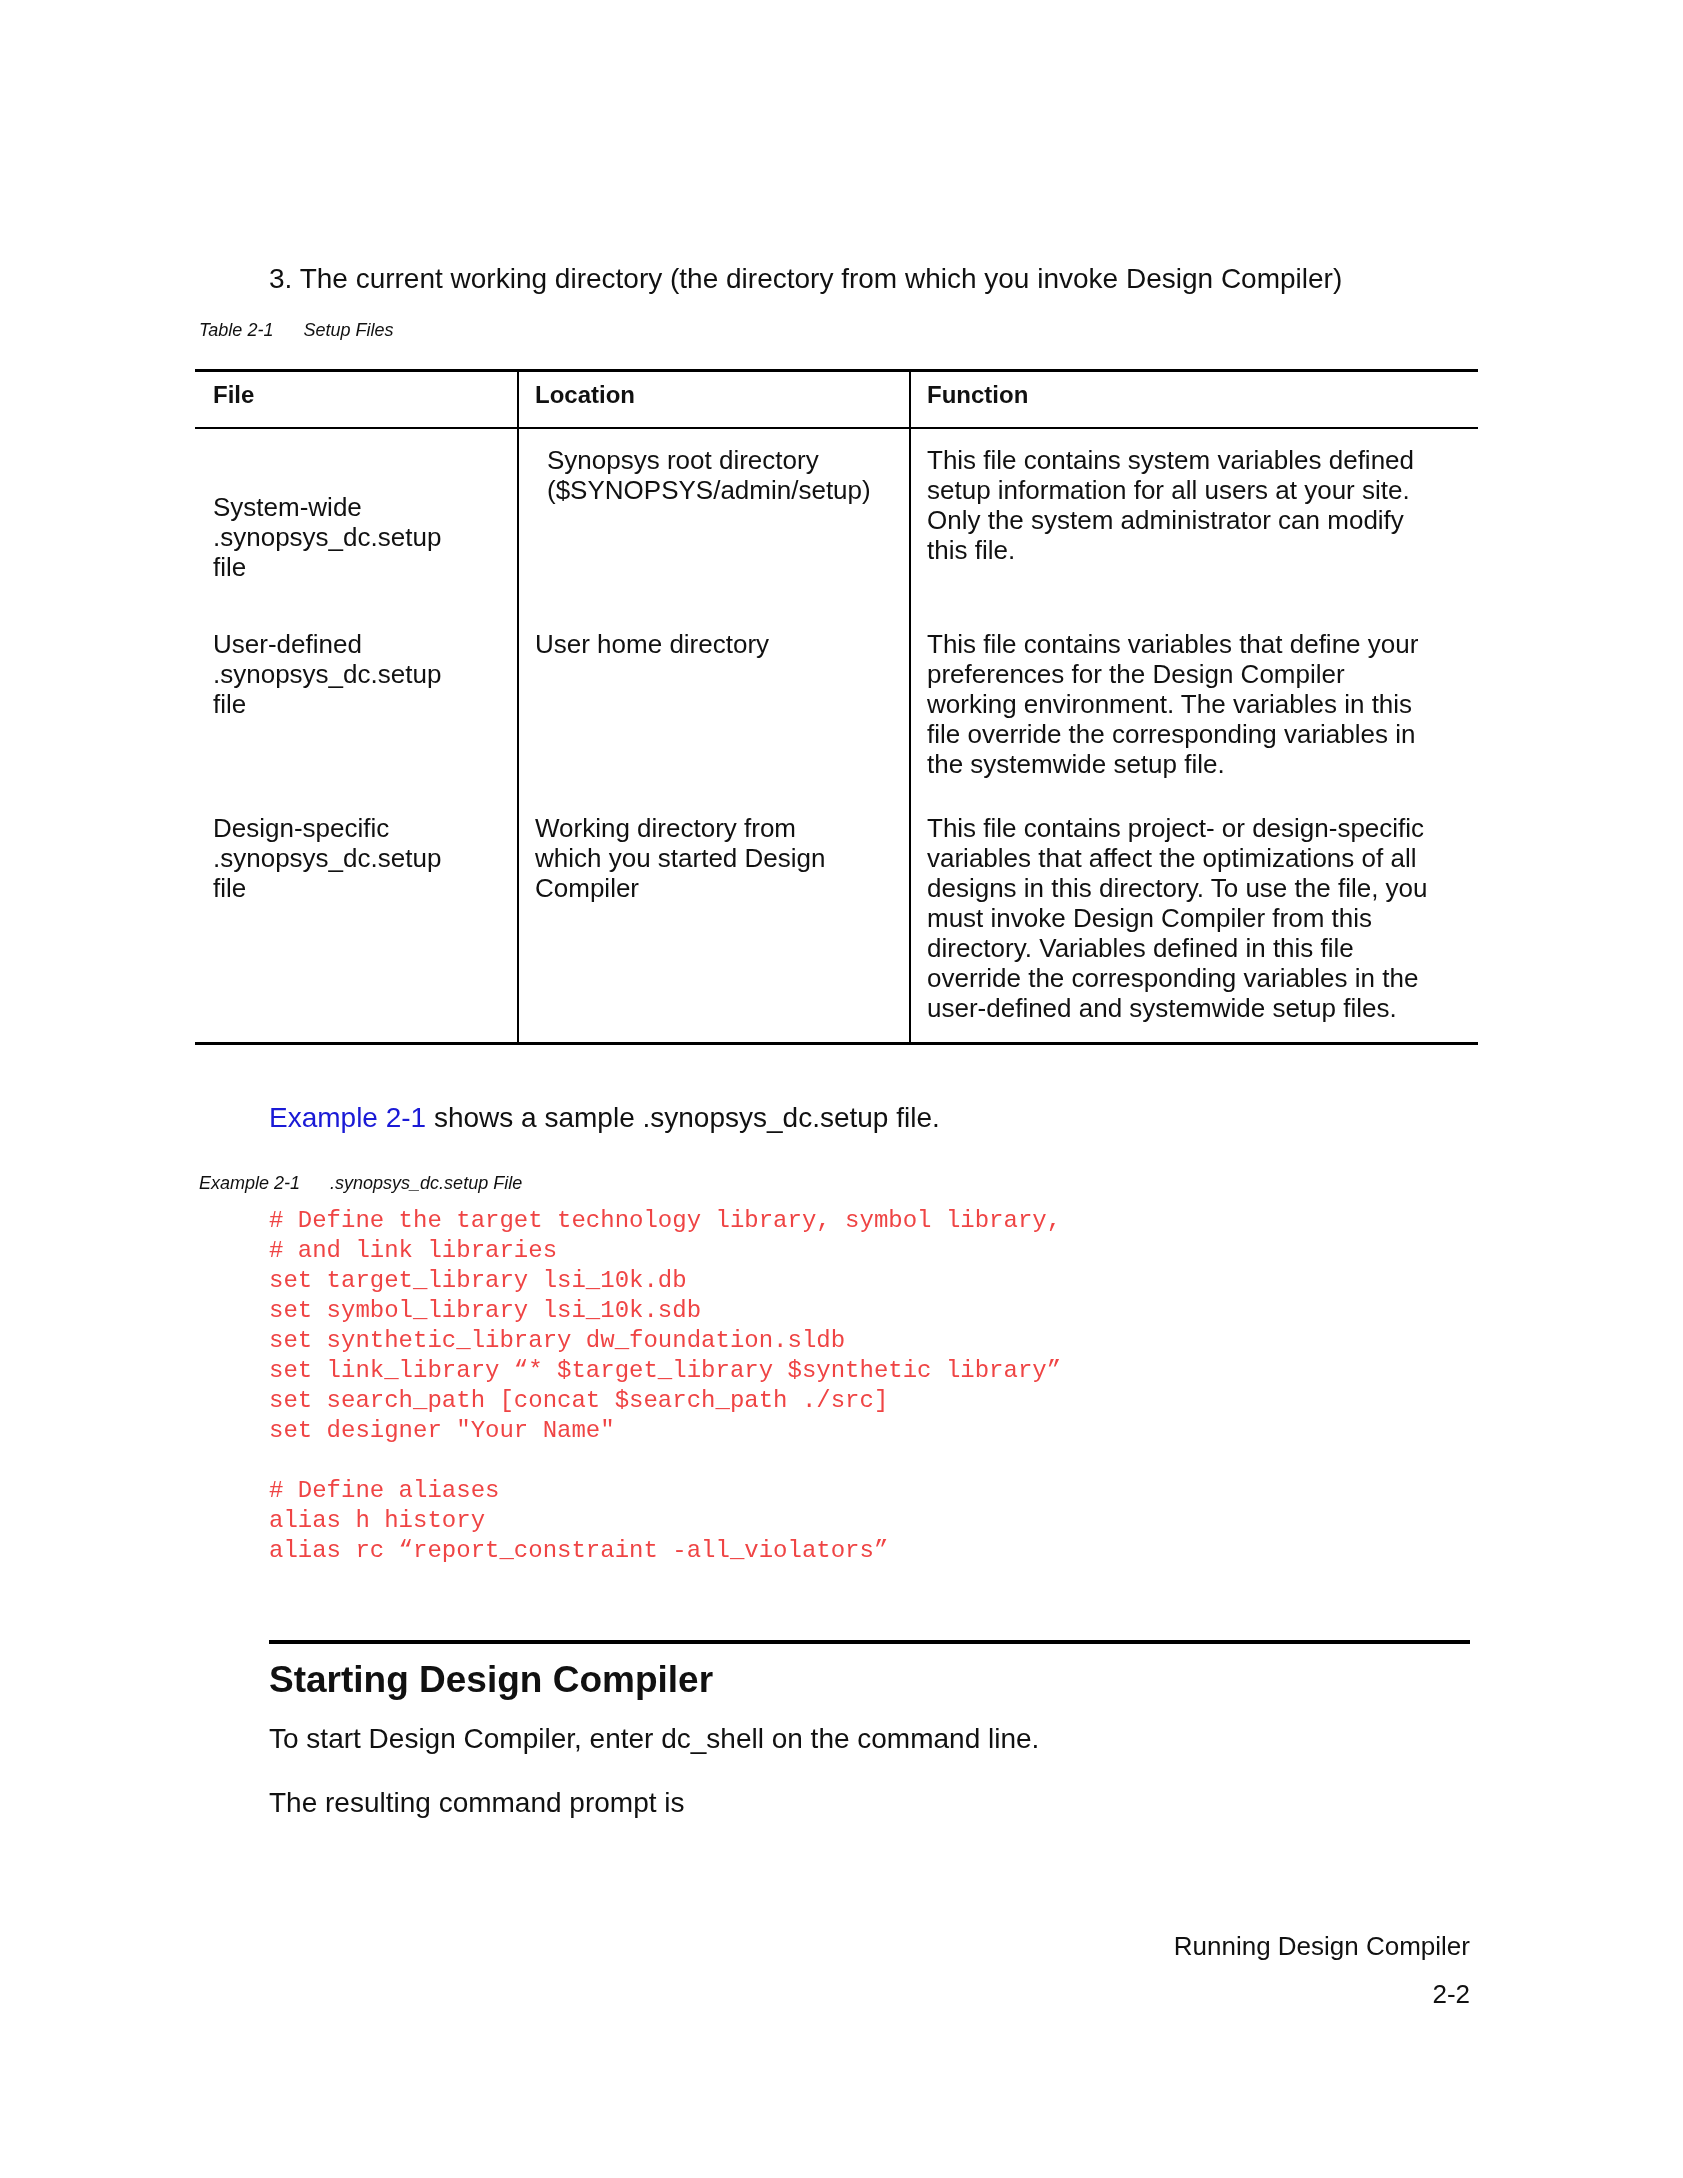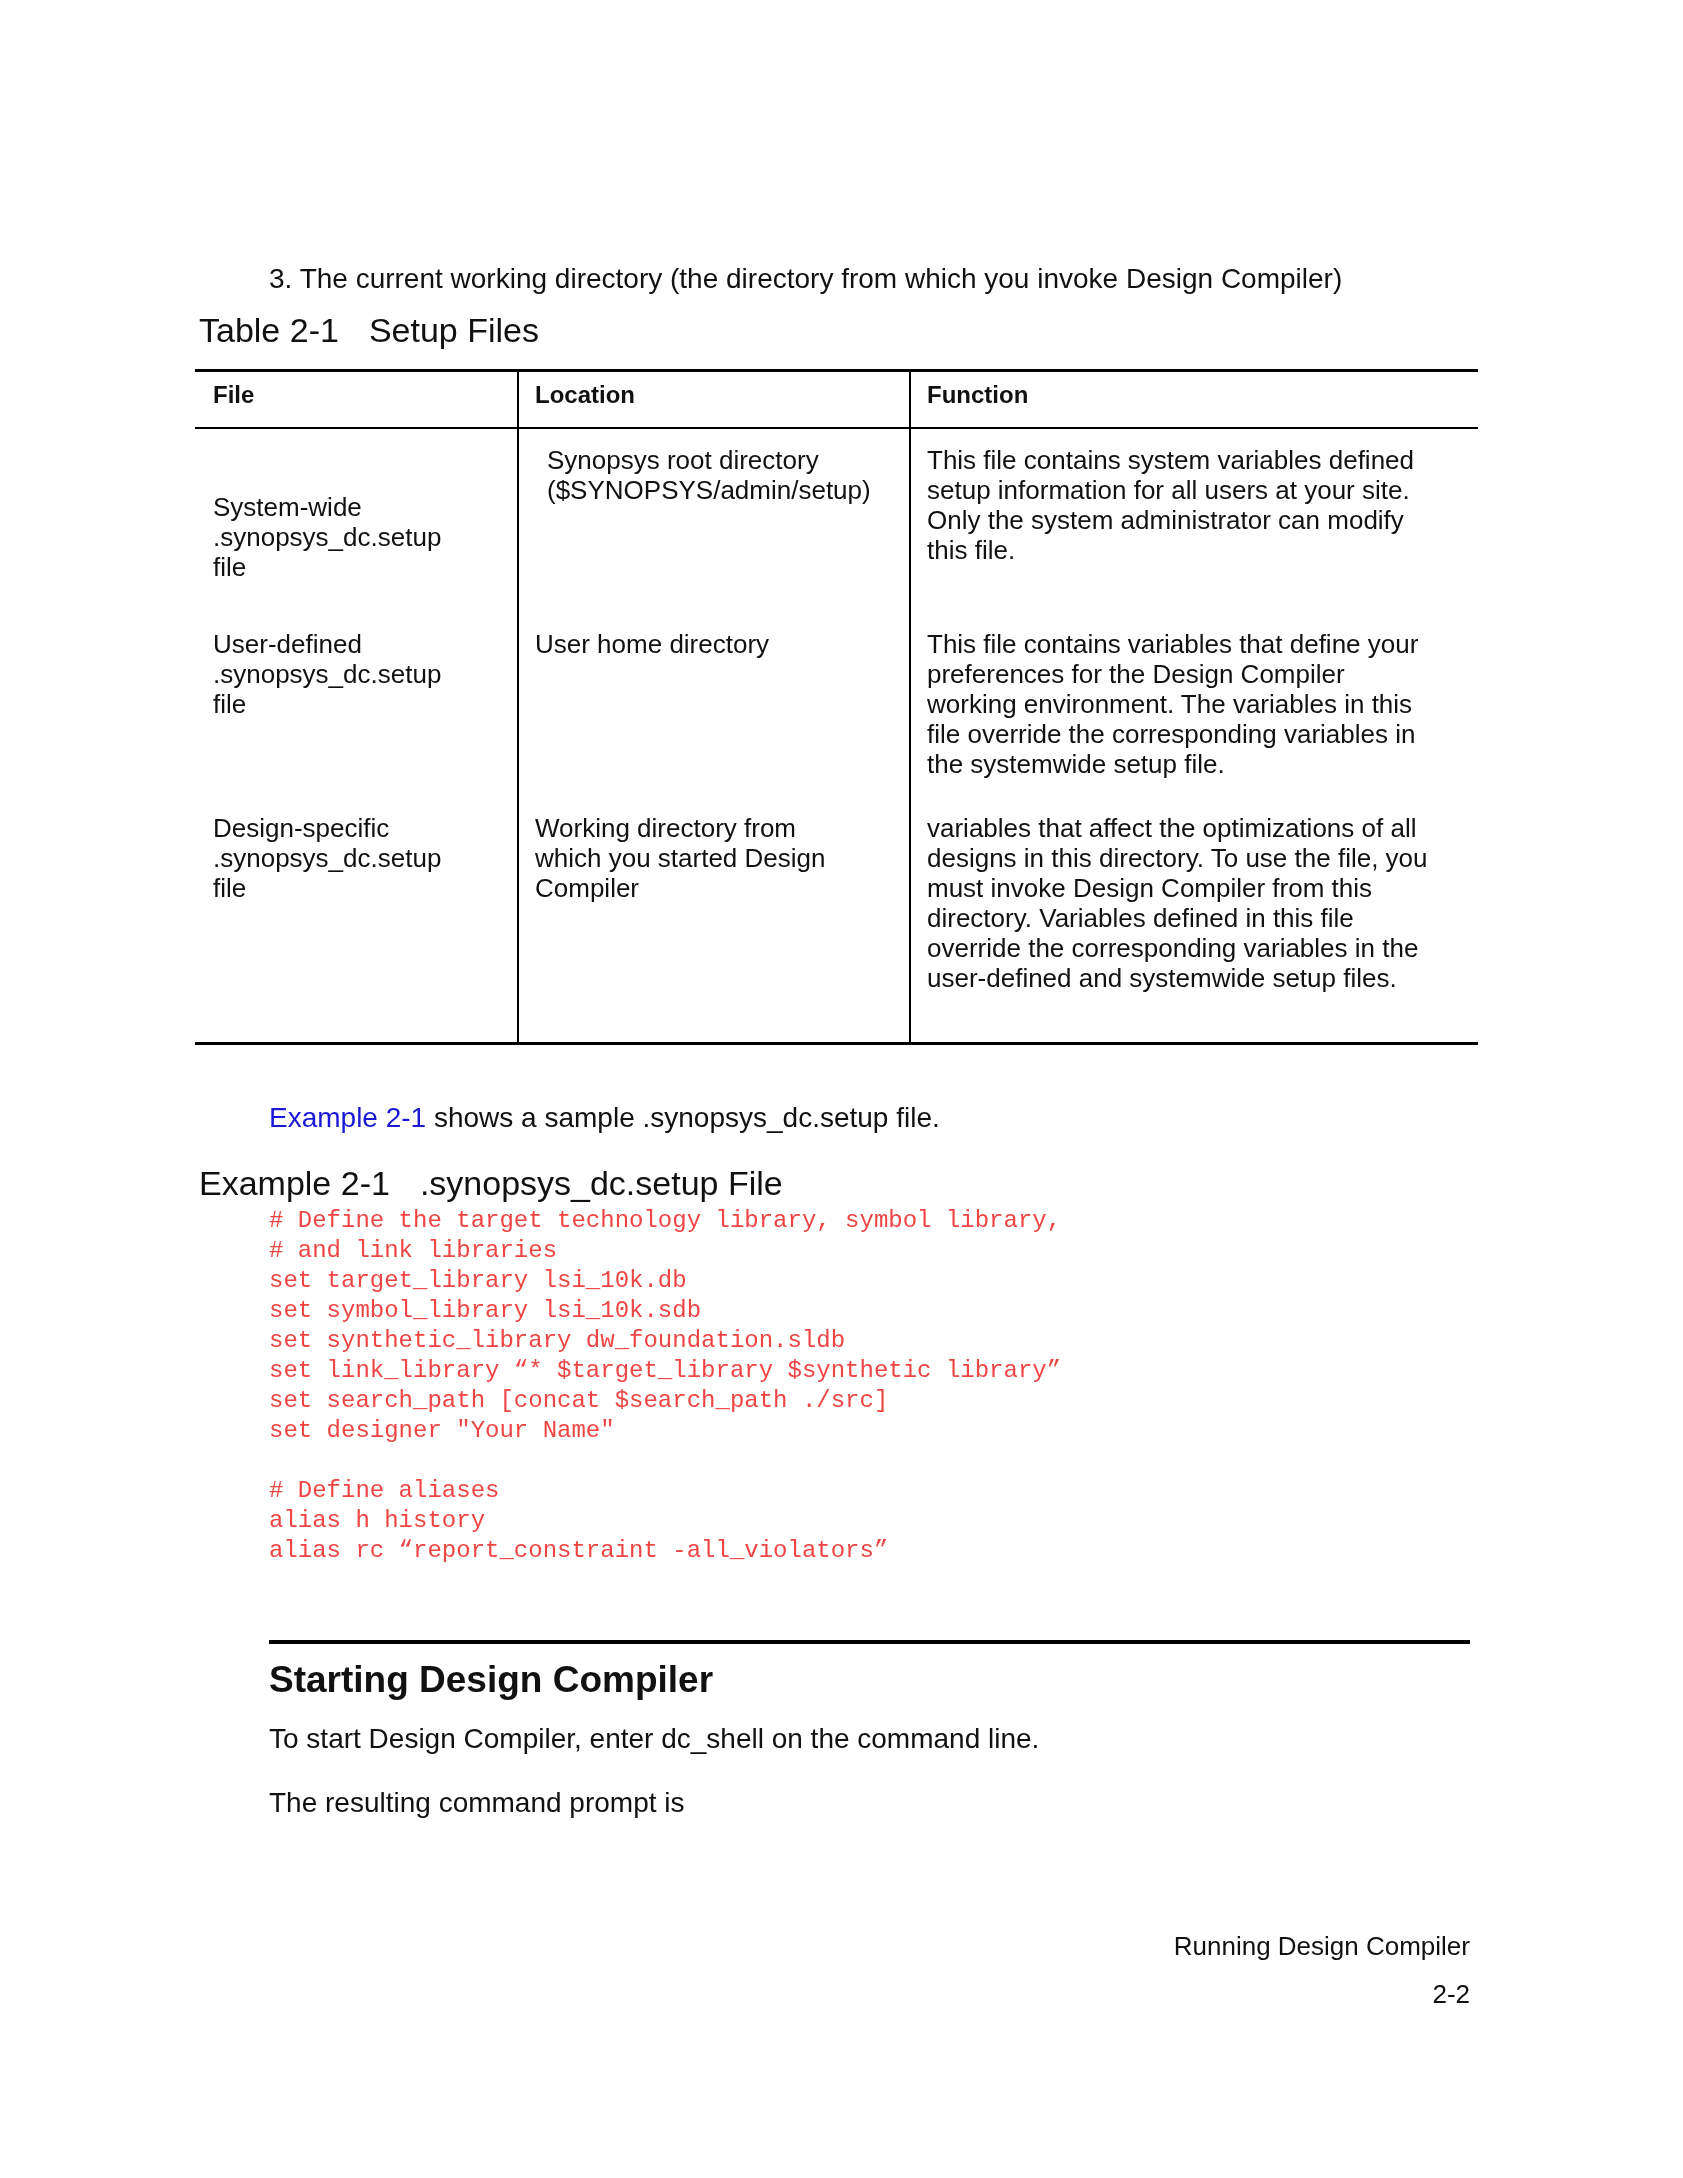--- a/index.html
+++ b/index.html
@@ -1,19 +1,19 @@
 <!DOCTYPE html>
 <html><head>
 <meta charset="utf-8">
 <style>
   html, body { margin: 0; padding: 0; background: #ffffff; }
   body { width: 1683px; height: 2178px; position: relative; overflow: hidden; font-family: "Liberation Sans", sans-serif; color: #111; }
   .abs { position: absolute; white-space: nowrap; }
   .body-text { font-size: 28px; line-height: 34px; }
-  .caption { font-size: 34px; line-height: 34px; text-align: right; }
+  .caption { font-size: 18px; font-style: italic; line-height: 34px; text-align: right; }
   .caption .gap { display: inline-block; width: 30px; }
   .rule { position: absolute; background: #000; }
   .vrule { position: absolute; background: #000; width: 1.5px; }
   .th { font-size: 24px; font-weight: bold; line-height: 30px; }
   .cell { position: absolute; font-size: 26px; line-height: 30px; white-space: normal; }
   .cell div { white-space: nowrap; }
   .code { position: absolute; left: 269px; top: 1206px; font-family: "Liberation Mono", monospace; font-size: 24px; line-height: 30px; color: #ef4444; white-space: pre; }
   .link { color: #1a1ad6; }
   .heading { font-size: 37px; font-weight: bold; line-height: 44px; }
   .footer { font-size: 26px; line-height: 30px; text-align: right; }
@@ -74,20 +74,21 @@
     <div>Design-specific</div>
     <div>.synopsys_dc.setup</div>
     <div>file</div>
   </div>
   <div class="cell" style="left:535px; top:813px;">
     <div>Working directory from</div>
     <div>which you started Design</div>
     <div>Compiler</div>
   </div>
   <div class="cell" style="left:927px; top:813px;">
+    <div>This file contains project- or design-specific</div>
     <div>variables that affect the optimizations of all</div>
     <div>designs in this directory. To use the file, you</div>
     <div>must invoke Design Compiler from this</div>
     <div>directory. Variables defined in this file</div>
     <div>override the corresponding variables in the</div>
     <div>user-defined and systemwide setup files.</div>
   </div>
 </div>
 
 <div class="abs body-text" style="left:269px; top:1101px;">

